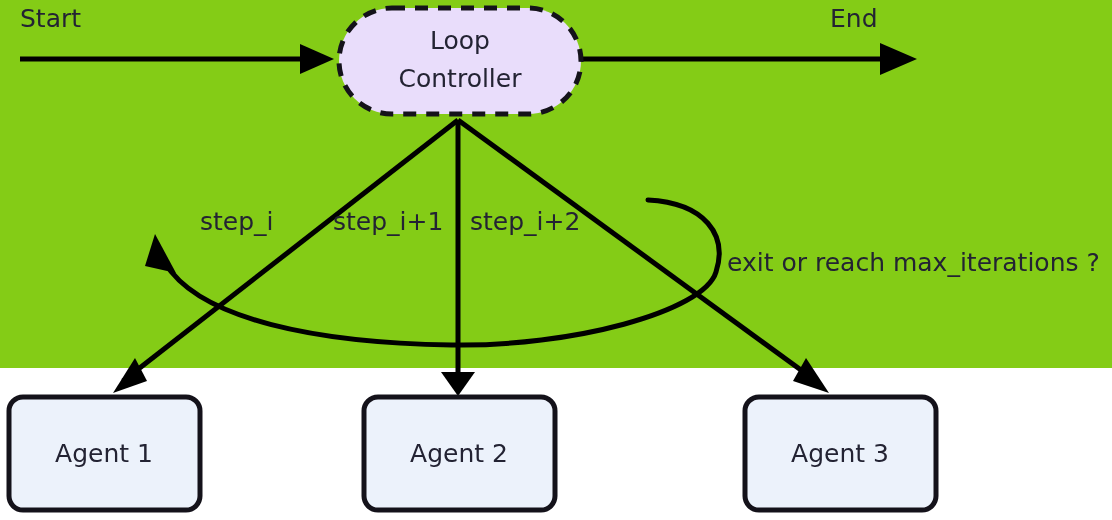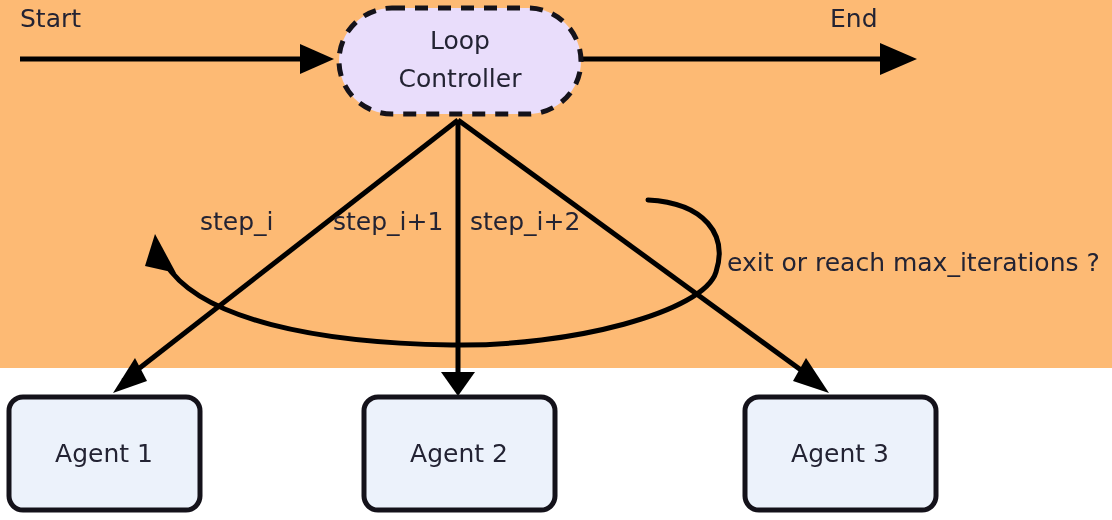--- a/index.html
+++ b/index.html
@@ -10,21 +10,21 @@
   body {
     width: 1112px;
     height: 520px;
     overflow: hidden;
     font-family: "DejaVu Sans", "Liberation Sans", sans-serif;
   }
   #diagram-root {
     position: relative;
     width: 1112px;
     height: 368px;
-    background: #fdba74;
+    background: #84cc16;
   }
   svg#flow-svg {
     display: block;
     width: 1112px;
     height: 520px;
   }
   .node-label,
   .edge-label,
   .endpoint-label {
     font-family: "DejaVu Sans", "Liberation Sans", sans-serif;

